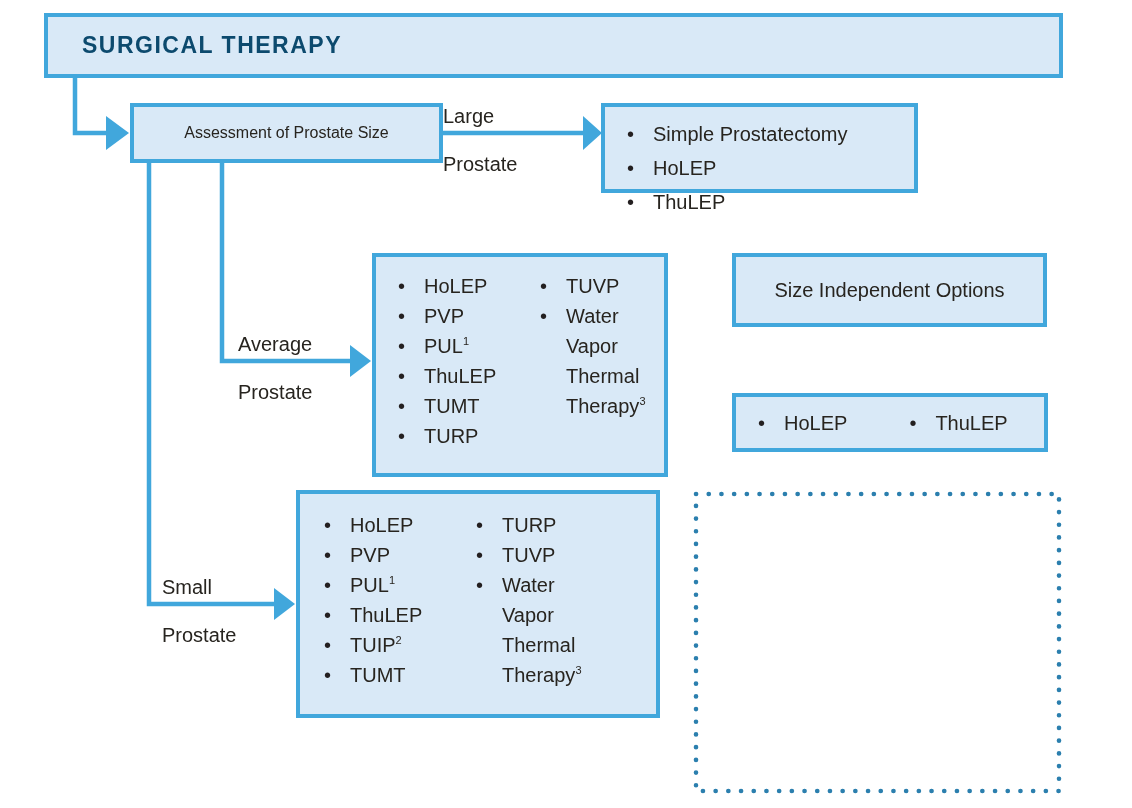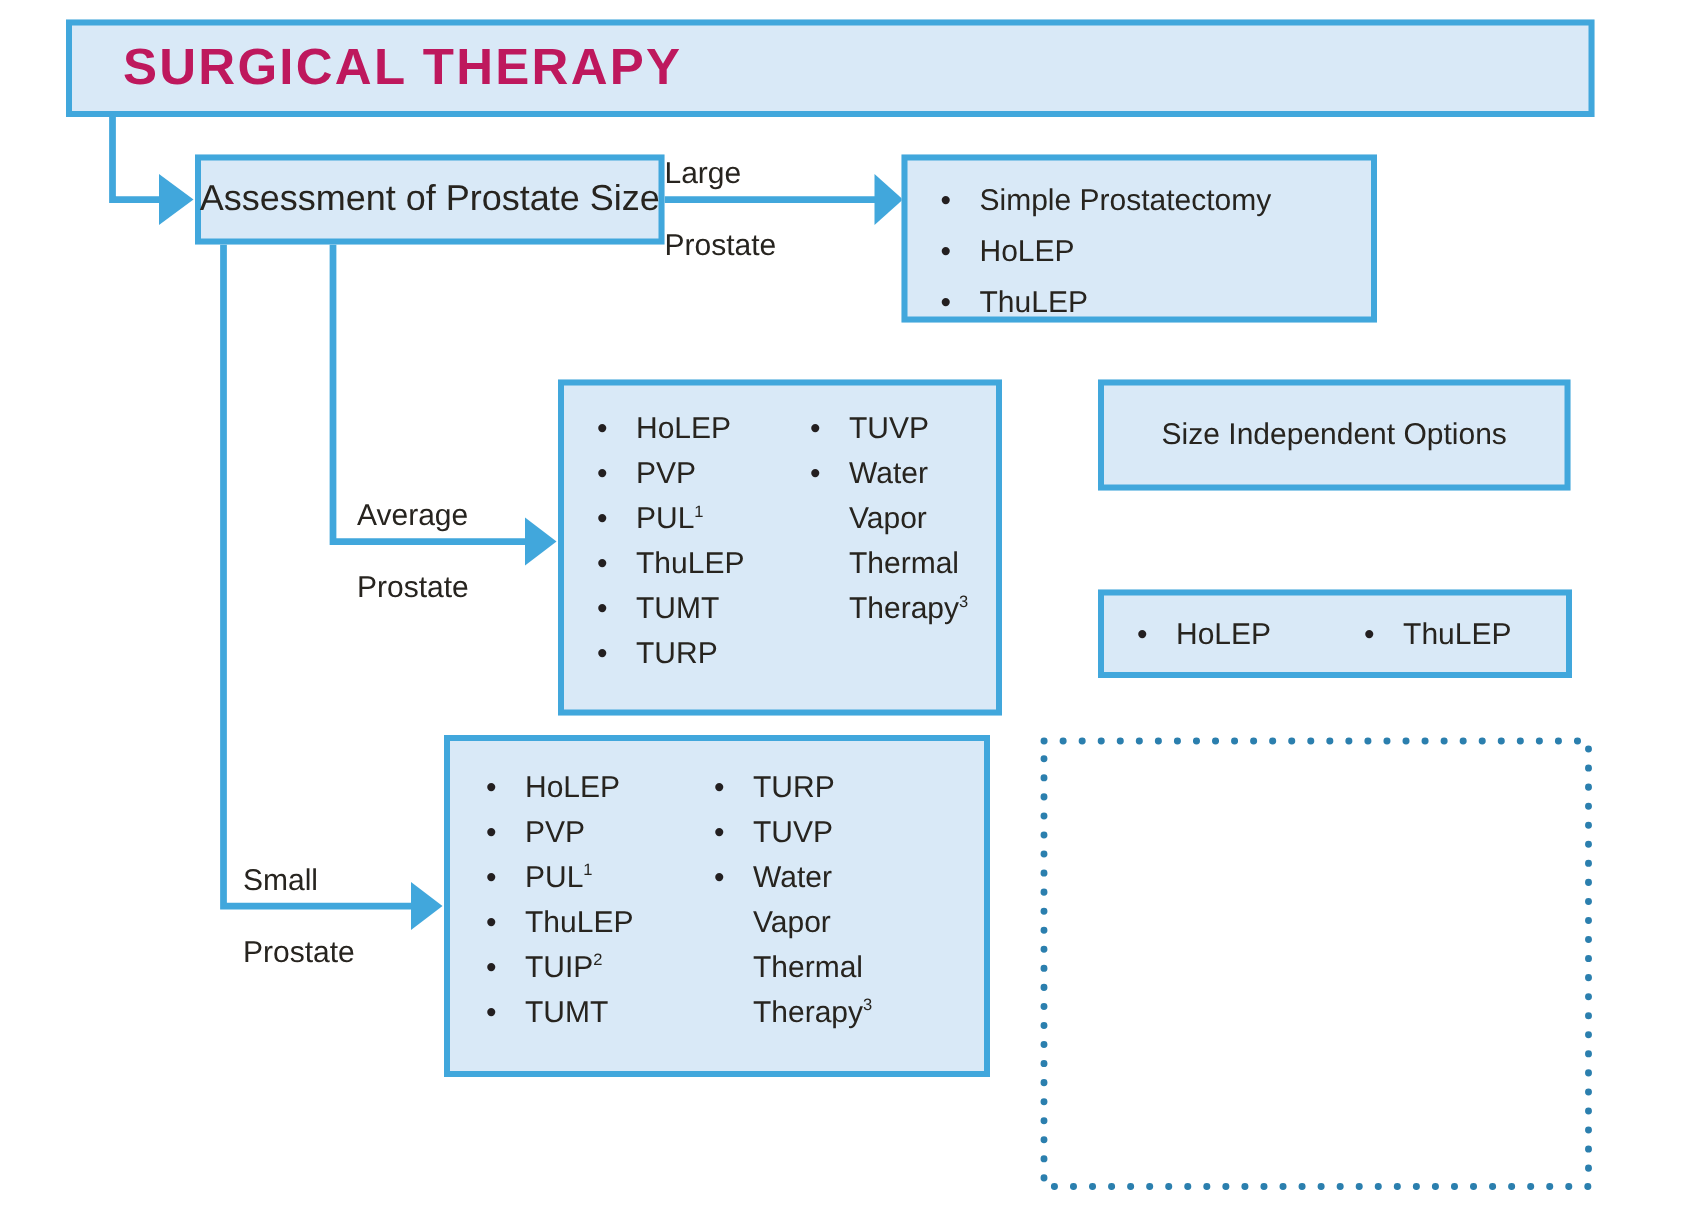--- a/index.html
+++ b/index.html
@@ -9,26 +9,26 @@
     overflow:hidden;
   }
   .canvas{position:absolute;left:0;top:0;width:1132px;height:808px;}
   svg.connectors{position:absolute;left:0;top:0;z-index:0;}
   .box{
     position:absolute;box-sizing:border-box;z-index:1;
     background:#d9e9f7;border:4px solid #41a7dc;
   }
   .header-box{left:44px;top:13px;width:1019px;height:65px;display:flex;align-items:center;}
   .header-box span{
-    font-weight:bold;font-size:34px;letter-spacing:1.5px;color:#be185d;
+    font-weight:bold;font-size:23px;letter-spacing:1.5px;color:#0c4a6e;
     padding-left:34px;white-space:nowrap;
   }
   .assessment-box{left:130px;top:103px;width:313px;height:60px;display:flex;align-items:center;justify-content:center;}
-  .assessment-box span{font-size:24px;white-space:nowrap;}
-  .large-box{left:601px;top:103px;width:317px;height:112px;padding-top:10px;}
+  .assessment-box span{font-size:16px;white-space:nowrap;}
+  .large-box{left:601px;top:103px;width:317px;height:90px;padding-top:10px;}
   .size-ind-box{left:732px;top:253px;width:315px;height:74px;display:flex;align-items:center;justify-content:center;}
   .size-ind-box span{font-size:20px;white-space:nowrap;}
   .size-ind-list{left:732px;top:393px;width:316px;height:59px;display:flex;align-items:center;}
   .average-box{left:372px;top:253px;width:296px;height:224px;padding-top:14px;}
   .small-box{left:296px;top:490px;width:364px;height:228px;padding-top:16px;}
   .cols{display:flex;align-items:flex-start;}
   ul.blist{list-style:none;margin:0;padding:0;font-size:20px;line-height:30px;}
   ul.blist li{position:relative;padding-left:26px;}
   ul.blist li::before{content:"\2022";position:absolute;left:0;top:0;color:#231f20;}
   .large-box ul.blist{margin-left:22px;line-height:34px;}

